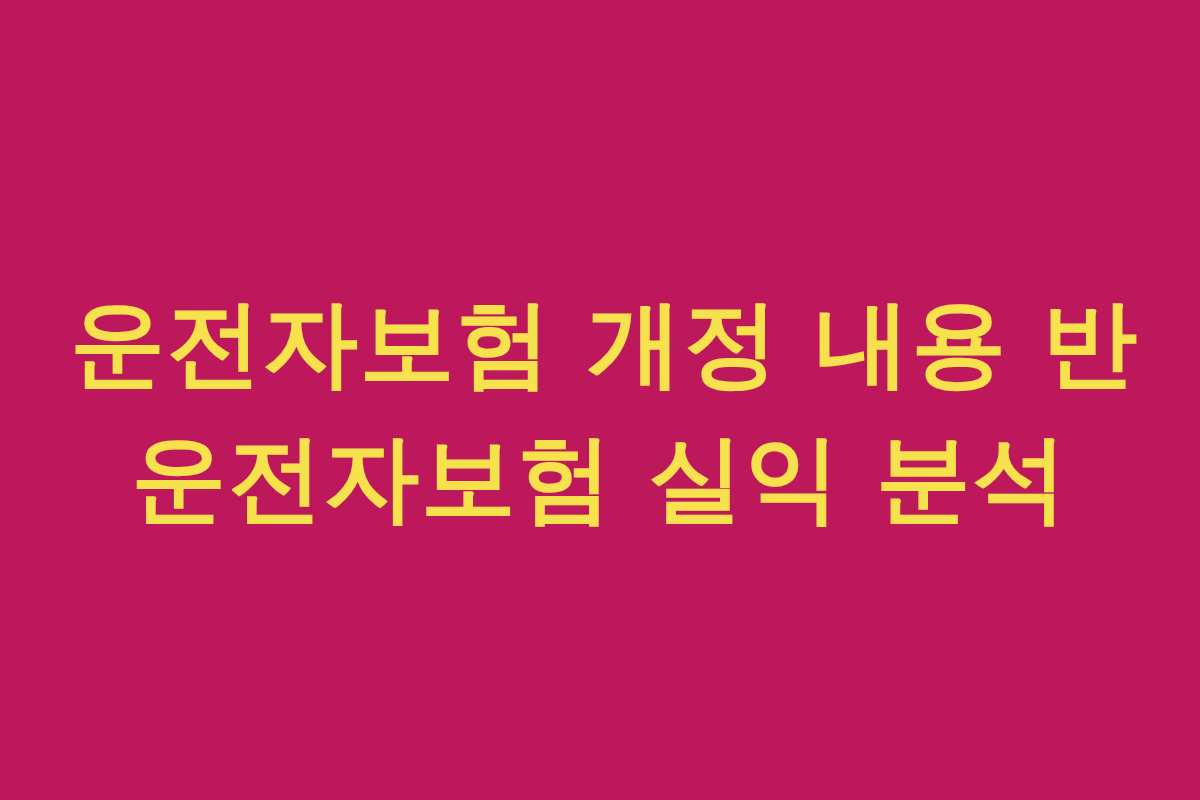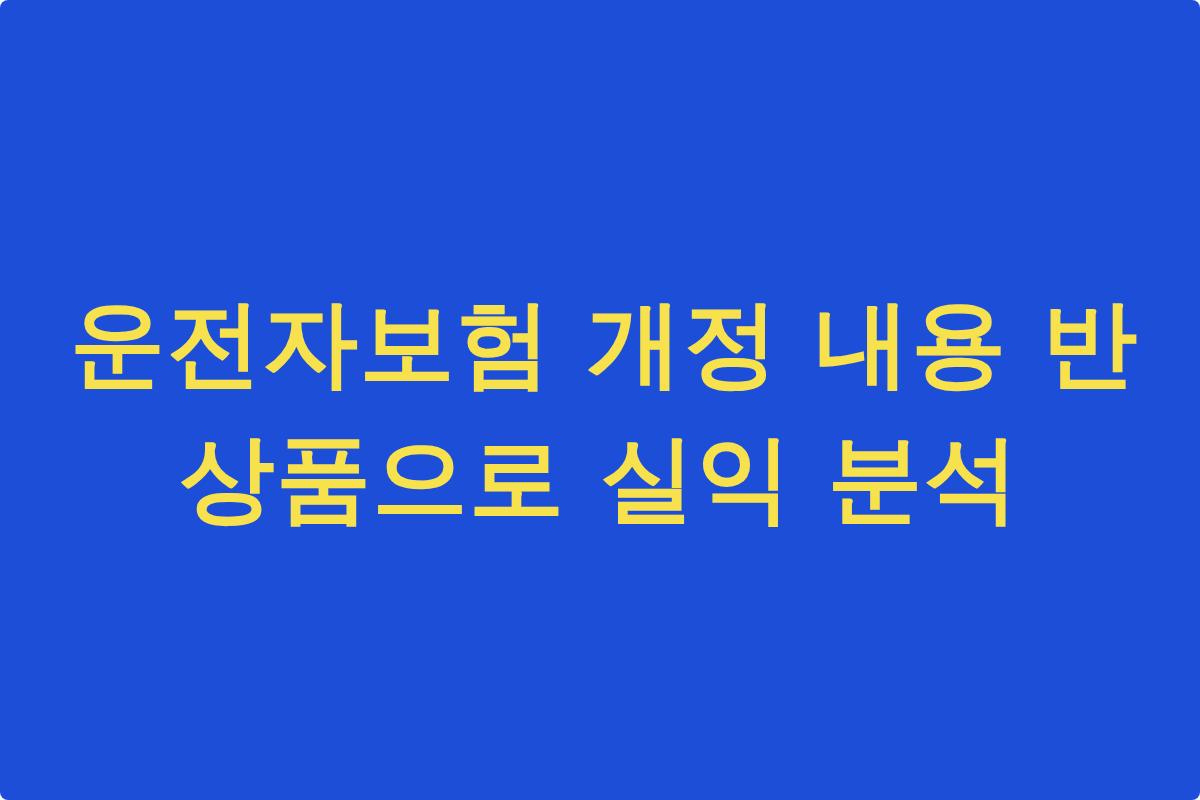--- a/index.html
+++ b/index.html
@@ -39,20 +39,20 @@
     font-size: 95px;
     line-height: 135px;
     letter-spacing: 1.5px;
     white-space: nowrap;
     text-rendering: geometricPrecision;
   }
 </style>
 </head>
 <body>
 
-<div id="thumbnail-card" style="background: #1d4ed8; border-radius: 8px;">
+<div id="thumbnail-card" style="background: #be185d;">
 
   <div id="headline-block">
     <span class="headline-line" style="color: rgb(247, 226, 78);">운전자보험 개정 내용 반</span>
-    <span class="headline-line" style="color: rgb(247, 226, 78);">상품으로 실익 분석</span>
+    <span class="headline-line" style="color: rgb(247, 226, 78);">운전자보험 실익 분석</span>
   </div>
 
 </div>
 
 </body></html>

